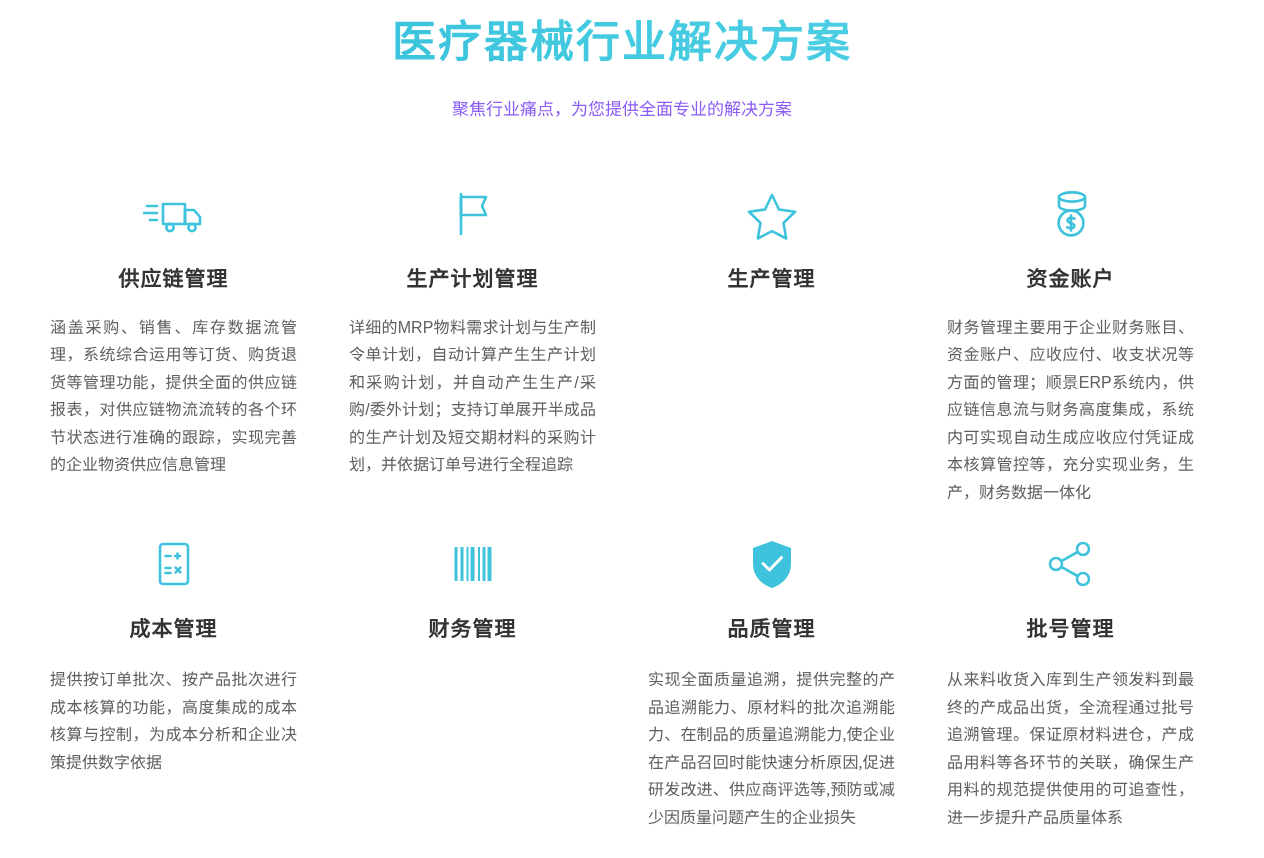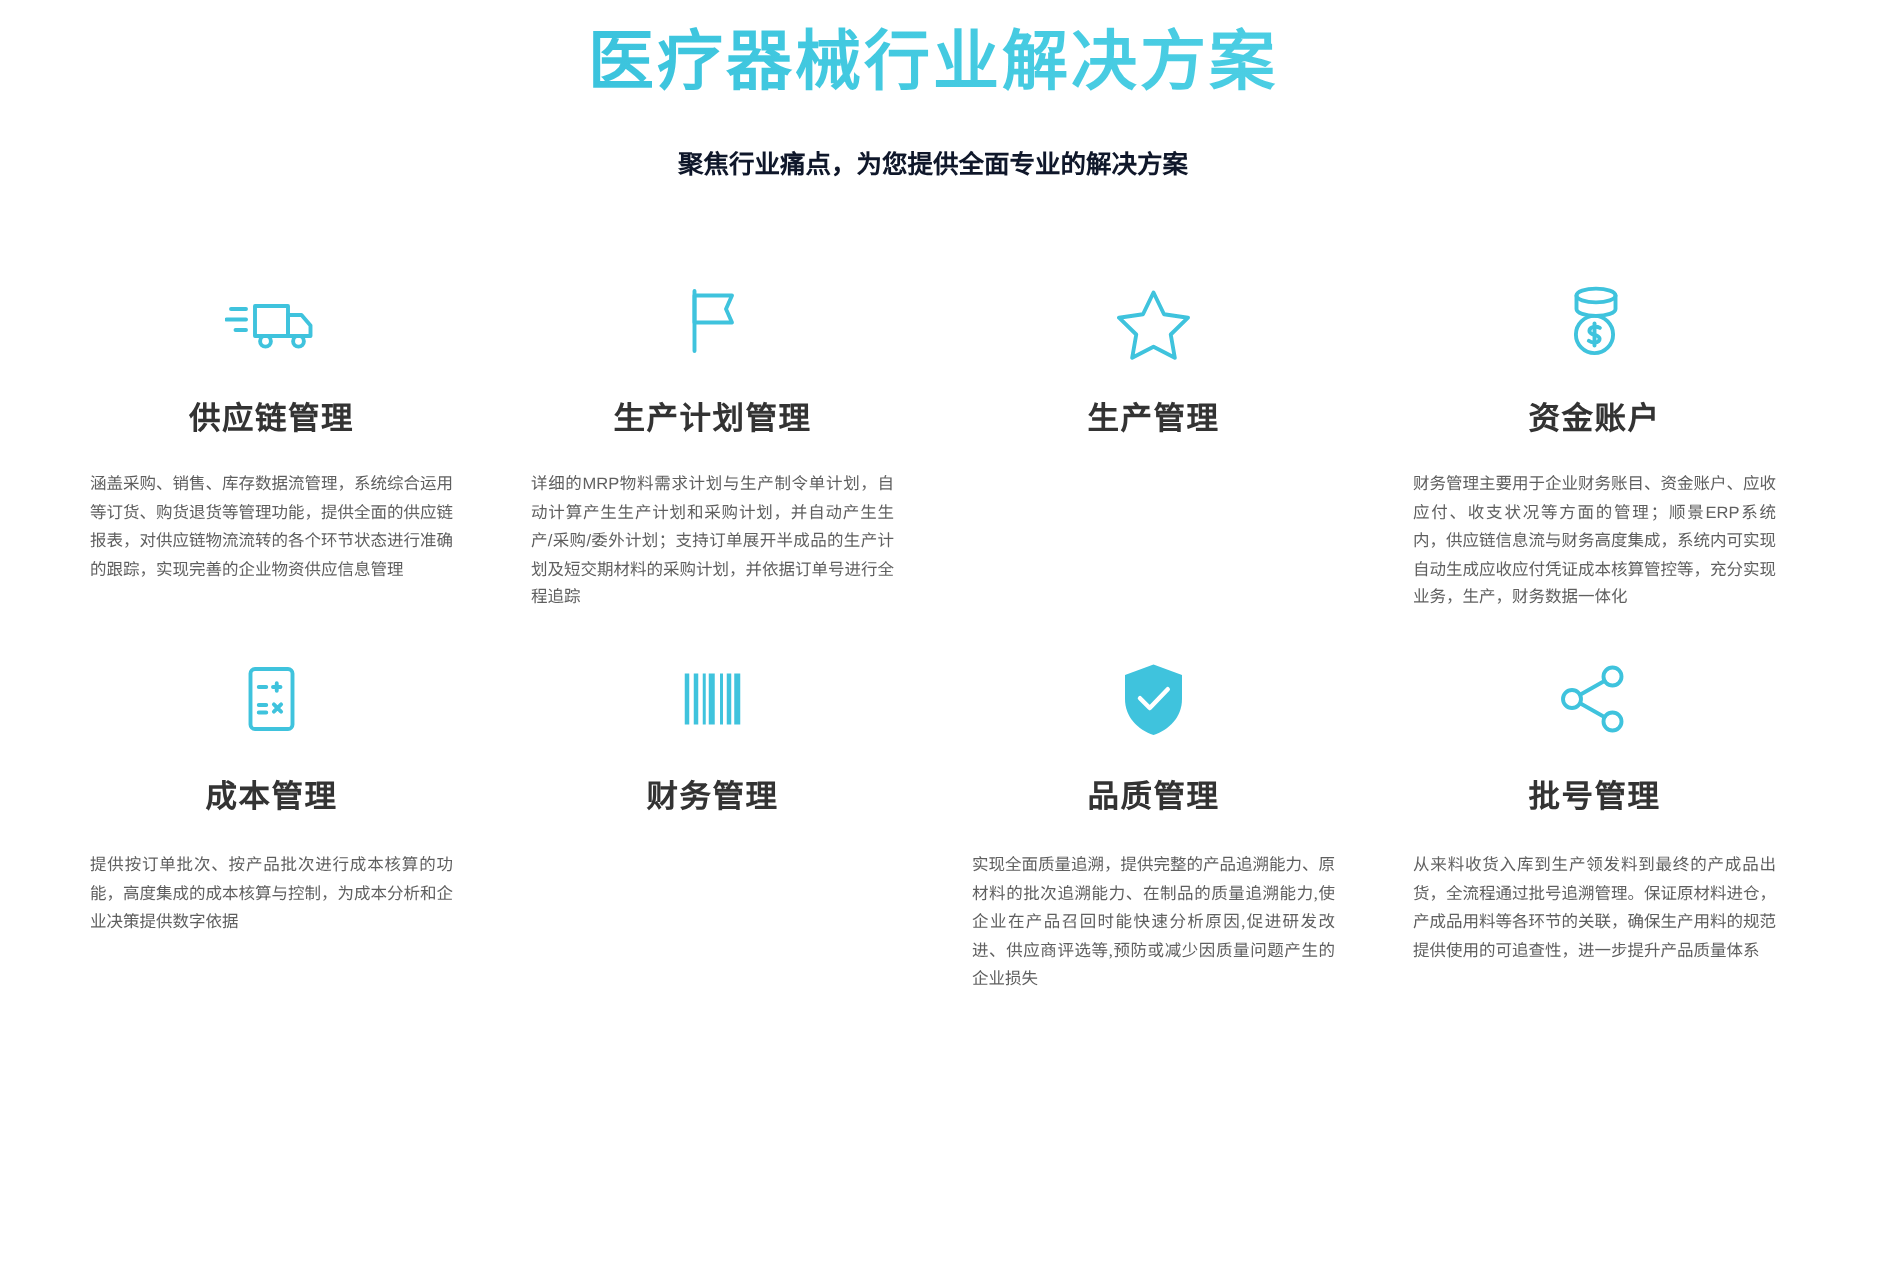--- a/index.html
+++ b/index.html
@@ -31,32 +31,32 @@
     margin: 0;
     background: linear-gradient(90deg, #2bb6d6 0%, #42c9e0 45%, #57d4e8 100%);
     -webkit-background-clip: text;
     background-clip: text;
     color: #3fc3dd;
     -webkit-text-fill-color: transparent;
     line-height: 1.2;
   }
   .sub-title {
     font-size: 17px;
-    color: #0f172a;
+    color: #8b5cf6;
     margin: 26px 0 0 0;
-    font-weight: bold;
+    font-weight: normal;
   }
   .grid {
     margin-top: 62px;
     display: grid;
     grid-template-columns: repeat(4, 1fr);
     grid-template-rows: auto auto;
     column-gap: 0px;
     row-gap: 26px;
-    padding: 0 34px;
+    padding: 0 24px;
     box-sizing: border-box;
   }
   .card {
     padding: 0 26px;
     box-sizing: border-box;
     text-align: center;
   }
   .icon-wrap {
     height: 64px;
     display: flex;
@@ -64,21 +64,21 @@
     justify-content: center;
   }
   .card-title {
     font-size: 21px;
     font-weight: bold;
     color: #333333;
     margin: 16px 0 0 0;
     letter-spacing: 1px;
   }
   .card-desc {
-    font-size: 11px;
+    font-size: 16px;
     line-height: 1.72;
     color: #5f5f5f;
     margin: 22px 0 0 0;
     text-align: justify;
     text-justify: inter-ideograph;
   }
   .row2 .card-desc {
     margin-top: 24px;
     font-family: Liberation Serif, serif;
   }

